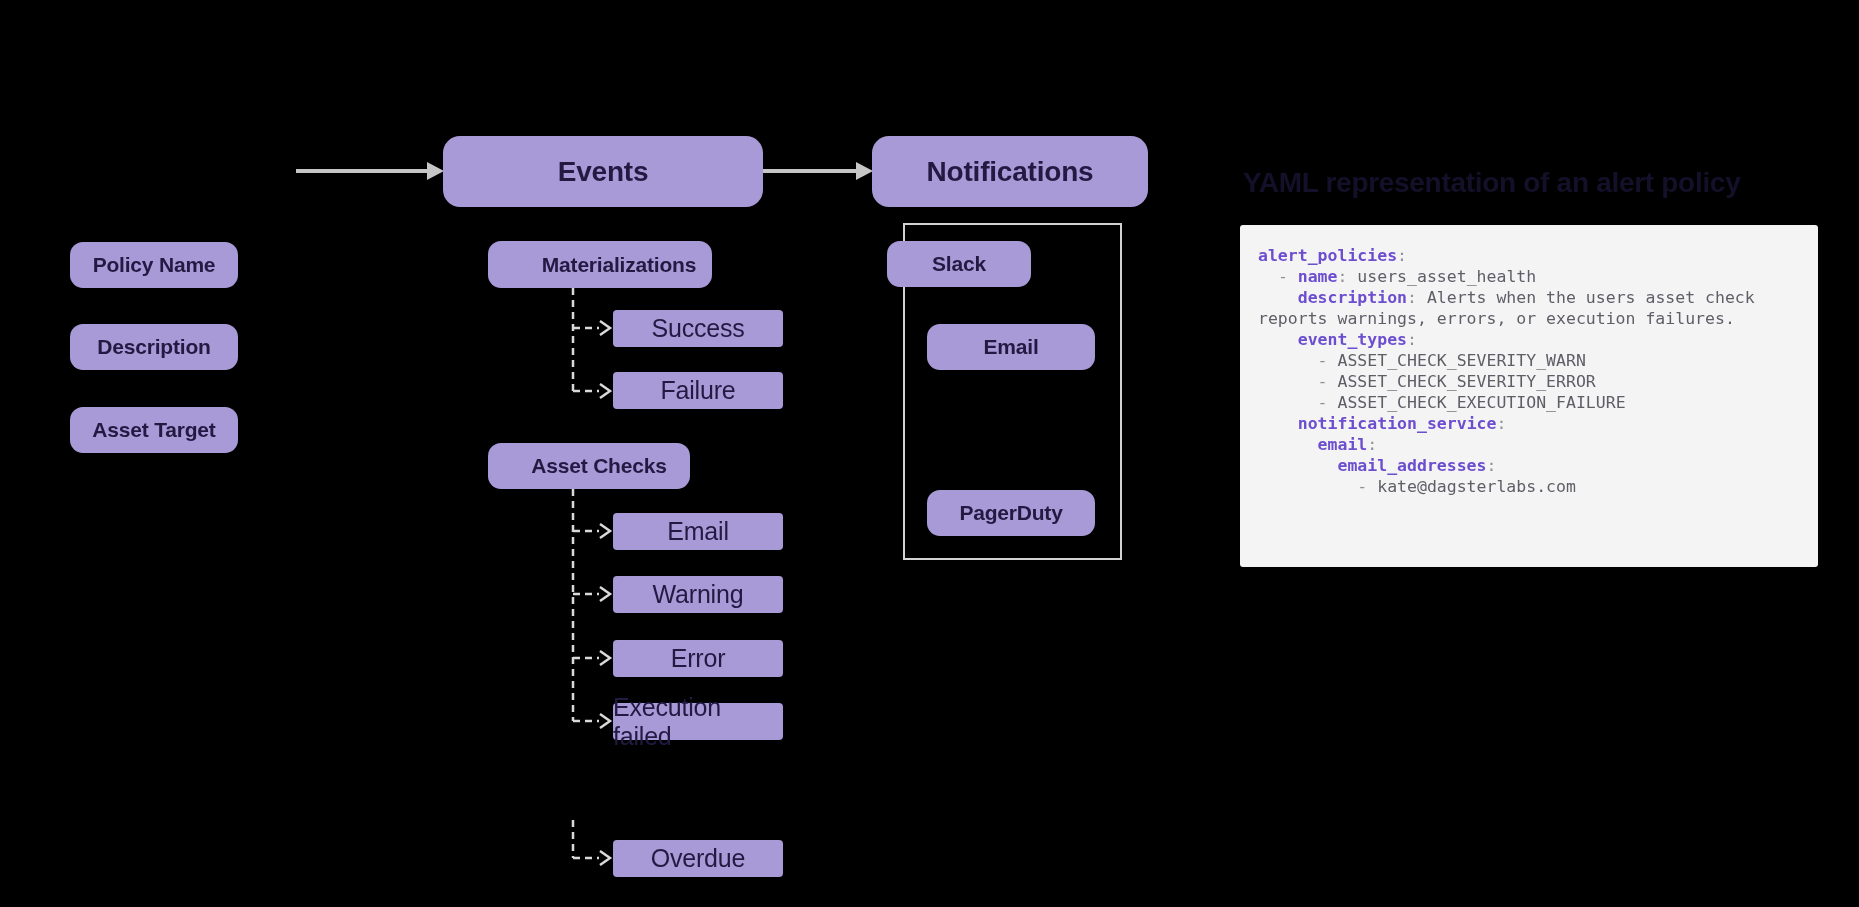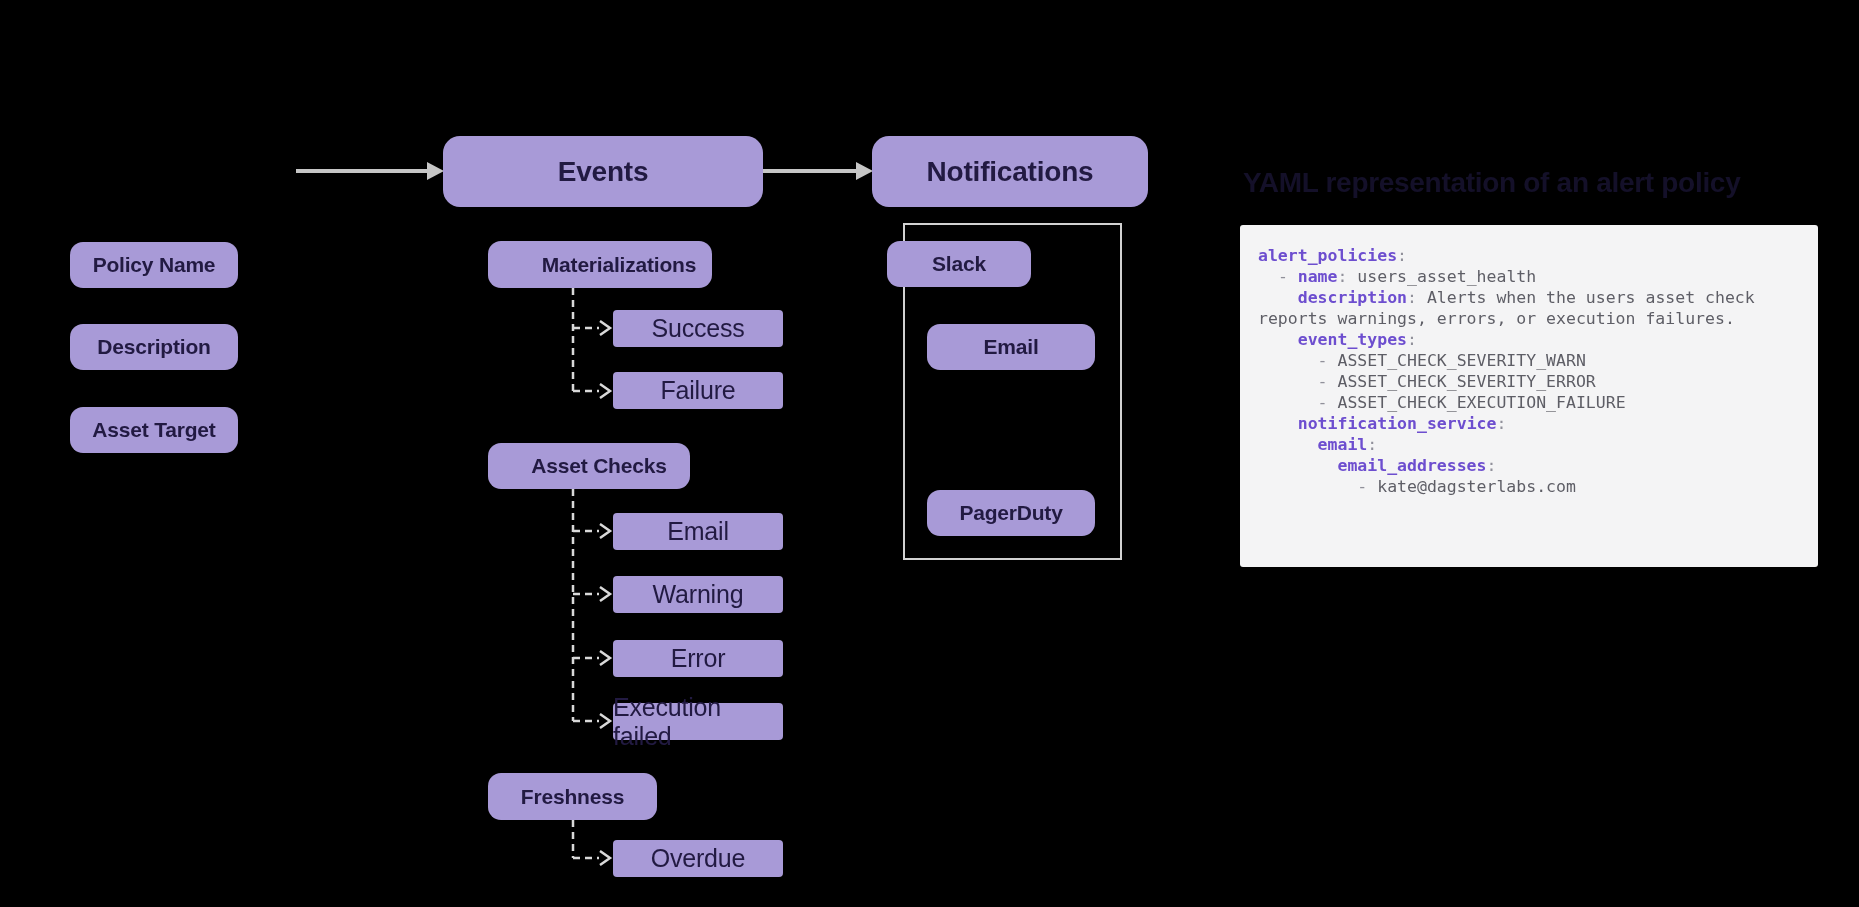--- a/index.html
+++ b/index.html
@@ -96,21 +96,20 @@
   <div class="node sub" id="n-materializations">Materializations</div>
   <div class="node leaf" id="n-success">Success</div>
   <div class="node leaf" id="n-failure">Failure</div>
 
   <div class="node sub" id="n-asset-checks">Asset Checks</div>
   <div class="node leaf" id="n-passed">Email</div>
   <div class="node leaf" id="n-warning">Warning</div>
   <div class="node leaf" id="n-error">Error</div>
   <div class="node leaf" id="n-execution-failed">Execution failed</div>
 
-  <div class="node sub" id="n-freshness">Freshness</div>
   <div class="node leaf" id="n-overdue">Overdue</div>
 
   <div class="node sub" id="n-slack">Slack</div>
   <div class="node sub" id="n-email">Email</div>
   <div class="node sub" id="n-pagerduty">PagerDuty</div>
 
   <div id="yaml-title">YAML representation of an alert policy</div>
 
   <div id="code-block">
     <pre id="code"><div><span class="c-k">alert_policies</span><span class="c-d">:</span></div><div><span class="c-v">  </span><span class="c-d">- </span><span class="c-k">name</span><span class="c-d">:</span><span class="c-v"> users_asset_health</span></div><div><span class="c-v">    </span><span class="c-k">description</span><span class="c-d">:</span><span class="c-v"> Alerts when the users asset check</span></div><div><span class="c-v">reports warnings, errors, or execution failures.</span></div><div><span class="c-v">    </span><span class="c-k">event_types</span><span class="c-d">:</span></div><div><span class="c-v">      </span><span class="c-d">- </span><span class="c-v">ASSET_CHECK_SEVERITY_WARN</span></div><div><span class="c-v">      </span><span class="c-d">- </span><span class="c-v">ASSET_CHECK_SEVERITY_ERROR</span></div><div><span class="c-v">      </span><span class="c-d">- </span><span class="c-v">ASSET_CHECK_EXECUTION_FAILURE</span></div><div><span class="c-v">    </span><span class="c-k">notification_service</span><span class="c-d">:</span></div><div><span class="c-v">      </span><span class="c-k">email</span><span class="c-d">:</span></div><div><span class="c-v">        </span><span class="c-k">email_addresses</span><span class="c-d">:</span></div><div><span class="c-v">          </span><span class="c-d">- </span><span class="c-v">kate@dagsterlabs.com</span></div></pre>

